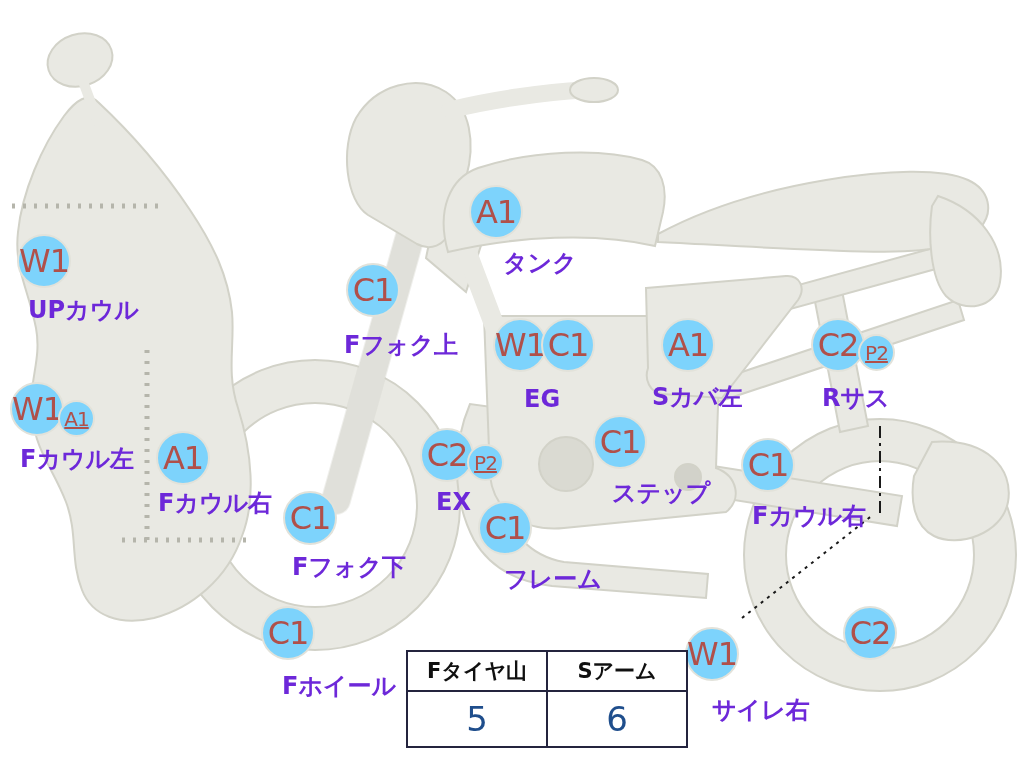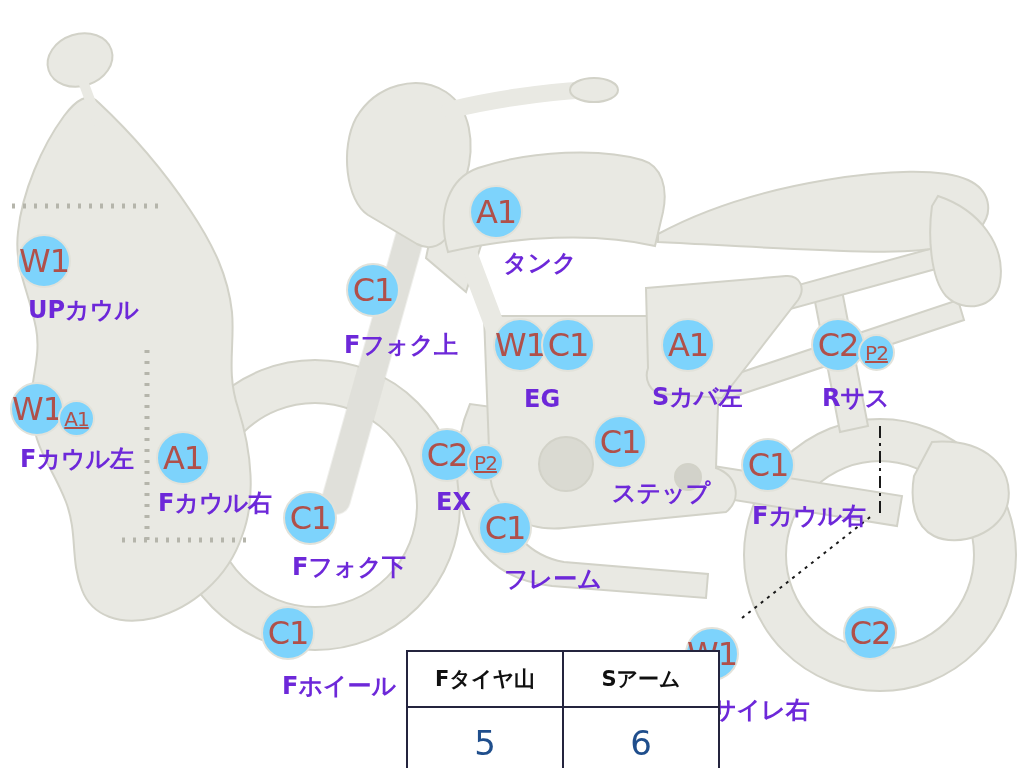--- a/index.html
+++ b/index.html
@@ -17,21 +17,21 @@
   .mk.big   { width:54px; height:54px; font-size:32px; letter-spacing:-1px; }
   .mk.small { width:37px; height:37px; font-size:20px; letter-spacing:-1px;text-decoration:underline; }
   .plabel {
     position:absolute; color:#6d28d9; font-size:24px; font-weight:700;
     white-space:nowrap;
   }
   .tire-table {
     position:absolute; left:406px; top:650px; border-collapse:collapse;
     background:#fff;
   }
-  .tire-table td { border:2px solid #24243e; width:138px; text-align:center; padding:8px; }
+  .tire-table td { border:2px solid #24243e; width:138px; text-align:center; padding:0; }
   .tire-table td.th  { height:38px; font-size:21px; font-weight:700; color:#101010; }
   .tire-table td.val { height:54px; font-size:34px; color:#1f4e8c; }
 </style>
 </head>
 <body>
 
 <div class="stage">
 
   <svg class="bike-svg" width="1024" height="768" viewBox="0 0 1024 768">
     <g fill="#e9e9e3" stroke="#d2d2c8" stroke-width="2">

